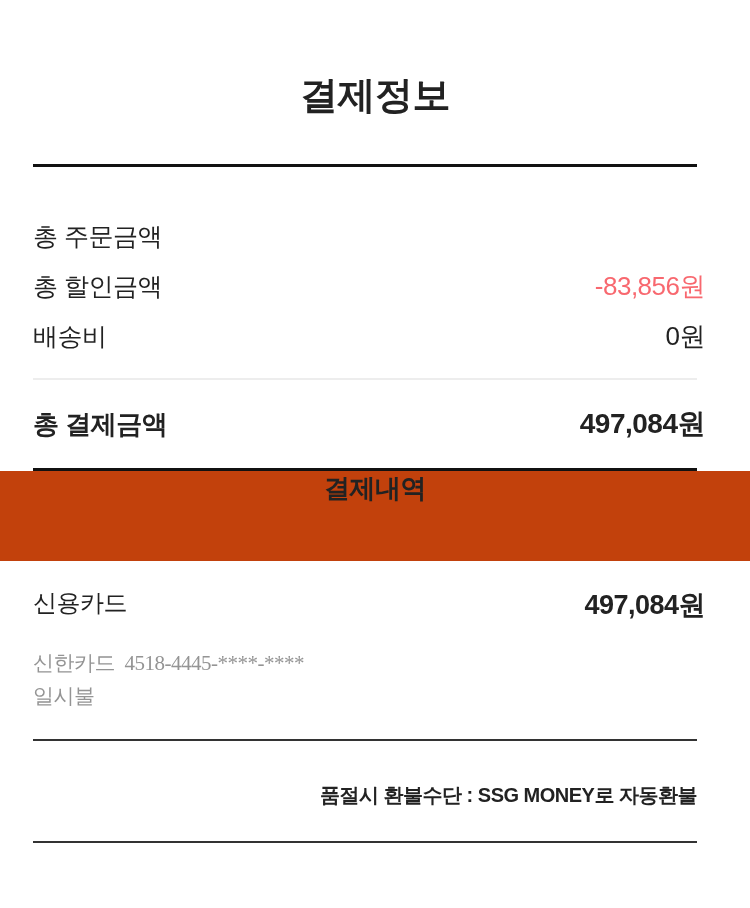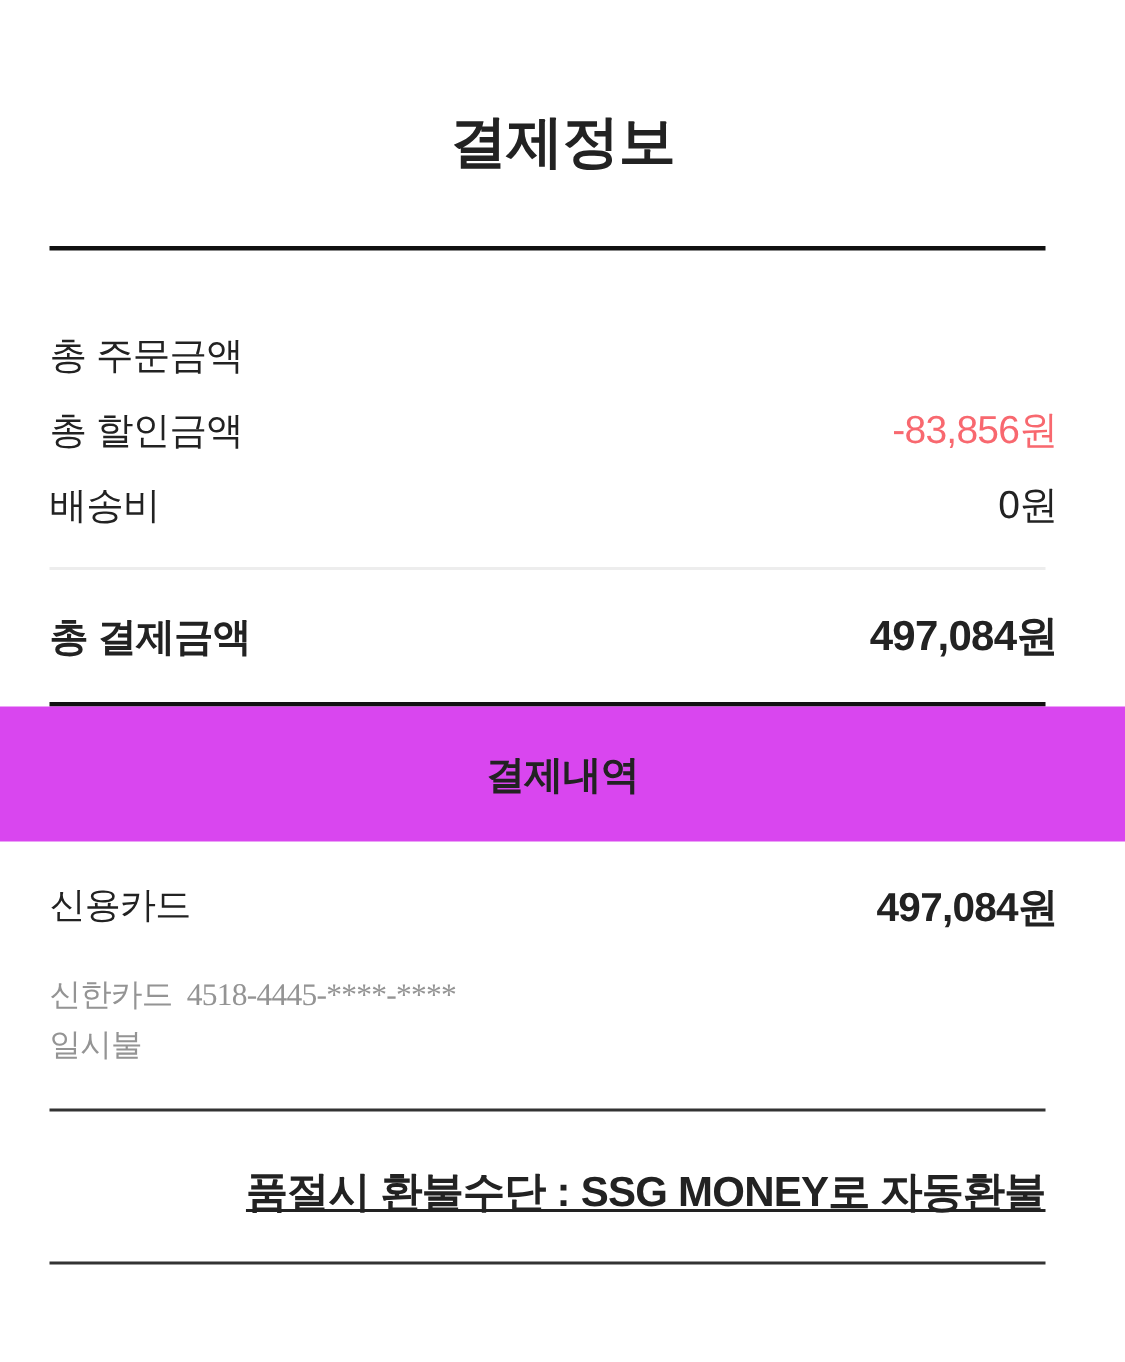--- a/index.html
+++ b/index.html
@@ -51,23 +51,22 @@
     padding: 0 53px 0 33px;
     display: flex;
     justify-content: space-between;
     align-items: center;
   }
   .total-row .label { font-size: 26px; font-weight: 700; color: #222; }
   .total-row .value { font-size: 28px; font-weight: 700; color: #222; margin-right: -8px; }
 
   .section-banner {
     height: 90px;
-    background: #d946ef;
+    background: #c2410c;
     display: flex;
-    align-items: center;
     justify-content: center;
   }
   .section-banner .banner-title {
     font-size: 26px;
     font-weight: 700;
     color: #222;
   }
 
   .payment { padding: 26px 53px 0 33px; }
   .method-row {
@@ -85,25 +84,24 @@
     line-height: 33px;
     color: #949494;
     white-space: pre-wrap;
   }
 
   .divider.d3 { margin-top: 26px; }
 
   .refund-note {
     padding: 40px 53px 32px 33px;
     text-align: right;
-    font-size: 28px;
+    font-size: 20px;
     line-height: 28px;
     font-weight: 700;
     color: #222;
-    text-decoration: underline;
   }
 
   .bottom-space { height: 99px; }
 </style>
 </head>
 <body>
 
 <div class="page">
 
   <h1 class="page-title">결제정보</h1>

